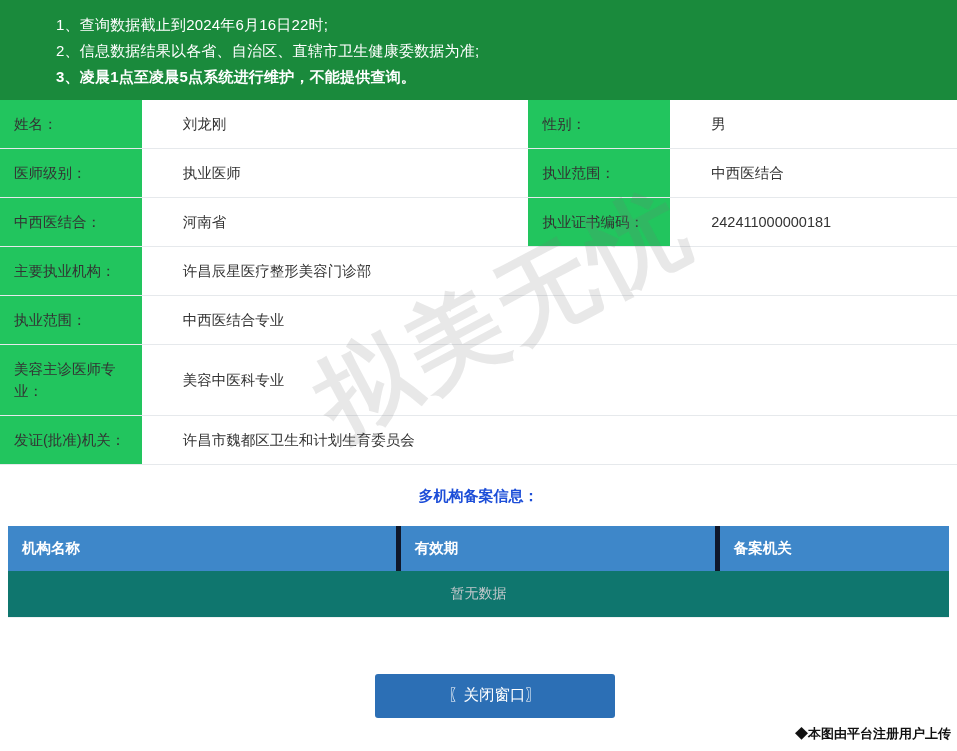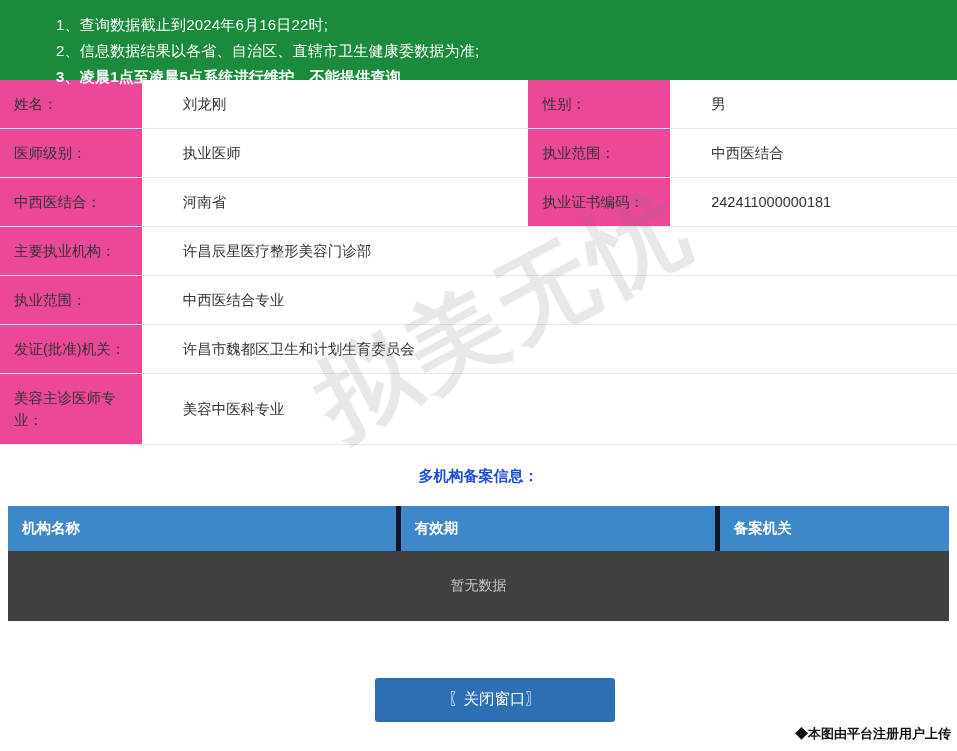--- a/index.html
+++ b/index.html
@@ -14,21 +14,21 @@
     position: relative;
     width: 957px; height: 751px;
     background: #ffffff;
   }
 
   
   .notice {
     background: #1a8a3c;
     color: #ffffff;
     padding: 12px 0 14px 0;
-    height: 80px;
+    height: 100px;
   }
   .notice-line {
     font-size: 15px;
     line-height: 26px;
     padding-left: 56px;
     white-space: nowrap;
     letter-spacing: 0.2px;
   }
   .strong-line { font-weight: bold; }
 
@@ -40,21 +40,21 @@
   }
   .info-table td {
     border-bottom: 1px solid #e6e9ec;
     font-size: 14.5px;
     color: #333333;
     vertical-align: middle;
     padding: 13px 12px 13px 14px;
     line-height: 22px;
   }
   td.lbl {
-    background: #ec4899;
+    background: #22c55e;
     color: #333333;
     width: 132px;
   }
   td.val { background: #ffffff; padding-left: 41px; }
   .col-a { width: 165px; }
   .col-b { width: 360px; }
   .col-c { width: 165px; }
   .col-d { width: 267px; }
 
   
@@ -81,23 +81,23 @@
     font-weight: bold;
     text-align: left;
     padding: 13px 14px;
     border-right: 5px solid #0f172a;
   }
   .rec-table th:last-child { border-right: none; }
   .rec-table td.empty {
     text-align: center;
     color: #c3c8cc;
     font-size: 14px;
-    padding: 26px 0;
+    padding: 14px 0;
     border-bottom: 1px solid #eef1f3;
-    background: #404040;
+    background: #0f766e;
   }
   .th-1 { width: 367px; }
   .th-2 { width: 300px; }
   .th-3 { width: 218px; }
 
   
   .footer {
     text-align: center;
     padding-top: 56px;
     padding-left: 32px;
@@ -172,26 +172,26 @@
     </tr>
     <tr>
       <td class="lbl col-a">主要执业机构：</td>
       <td class="val" colspan="3">许昌辰星医疗整形美容门诊部</td>
     </tr>
     <tr>
       <td class="lbl col-a">执业范围：</td>
       <td class="val" colspan="3">中西医结合专业</td>
     </tr>
     <tr>
+      <td class="lbl col-a">美容主诊医师专业：</td>
+      <td class="val" colspan="3">美容中医科专业</td>
+    </tr>
+    <tr>
       <td class="lbl col-a">发证(批准)机关：</td>
       <td class="val" colspan="3">许昌市魏都区卫生和计划生育委员会</td>
-    </tr>
-    <tr>
-      <td class="lbl col-a">美容主诊医师专业：</td>
-      <td class="val" colspan="3">美容中医科专业</td>
     </tr>
   </tbody>
     </table>
 
   <div class="section-title">多机构备案信息：</div>
 
   <div class="rec-wrap">
     <table class="rec-table">
       <tbody>
           <tr>

